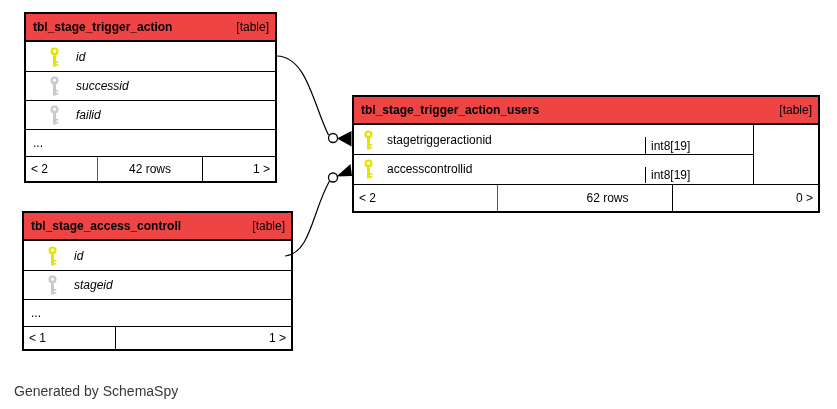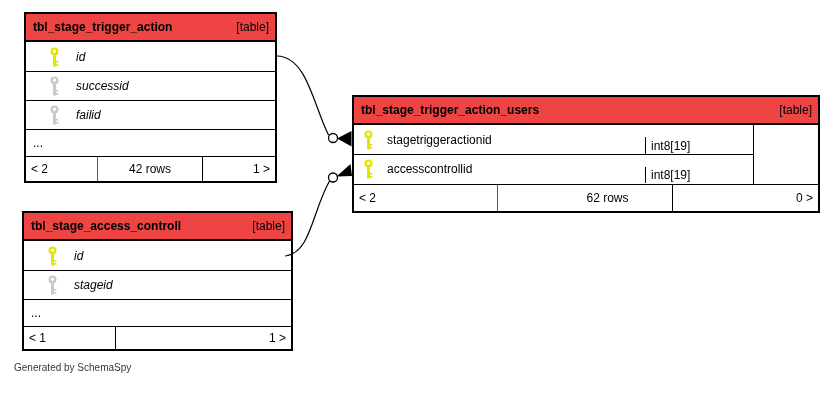--- a/index.html
+++ b/index.html
@@ -42,21 +42,21 @@
   .cell-name { width:283px; display:flex; align-items:center; padding-left:9px; }
   .cell-name .key { margin-right:13px; }
   .cell-type { width:116px; border-left:1px solid #000; display:flex; align-items:center; padding-left:5px;margin-top:12px; }
   .t3-empty { flex:1; border-left:1px solid #000; }
 
   .edges { position:absolute; left:0; top:0; pointer-events:none; }
   .edge-path { fill:none; stroke:#000; stroke-width:1.2; }
   .edge-circle { fill:#fff; stroke:#000; stroke-width:1.3; }
   .edge-arrow { fill:#000; stroke:none; }
 
-  .caption { position:absolute; left:14px; top:362px; font-size:10px; color:#383838; }
+  .caption { position:absolute; left:14px; top:383px; font-size:14px; color:#383838; }
   .defs-hidden { position:absolute; width:0; height:0; overflow:hidden; }
 </style>
 </head>
 <body>
 
 <svg class="defs-hidden" aria-hidden="true">
   <symbol id="key-shape" viewBox="0 0 11 20">
     <circle cx="5.5" cy="4.6" r="4" fill="currentColor"></circle>
     <circle cx="5.5" cy="4.2" r="1.6" fill="#ffffff"></circle>
     <rect x="4" y="8.2" width="3" height="11.3" fill="currentColor"></rect>

